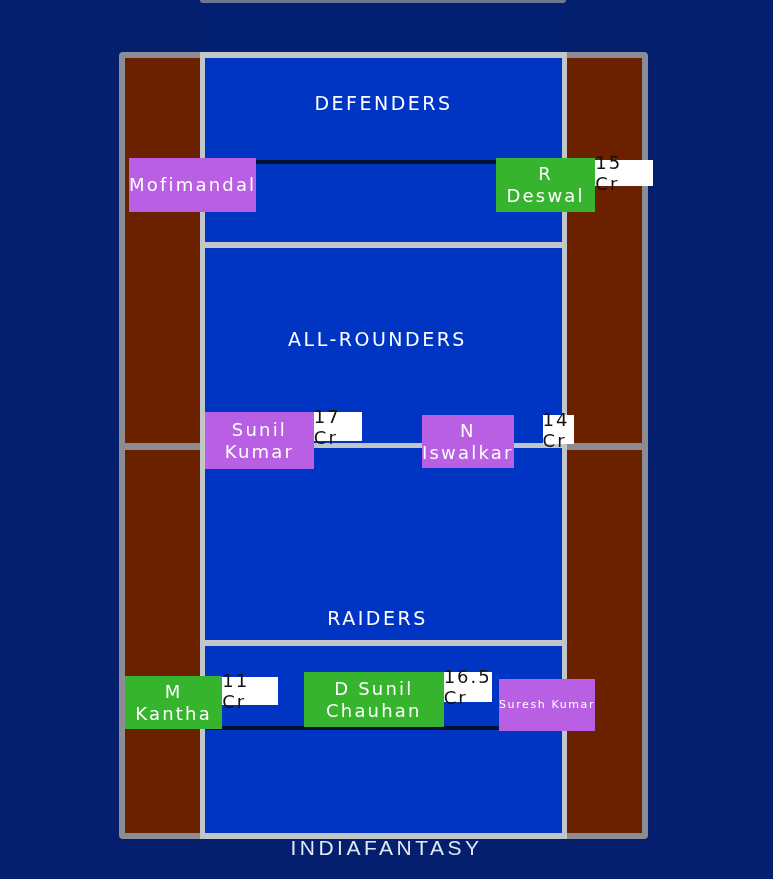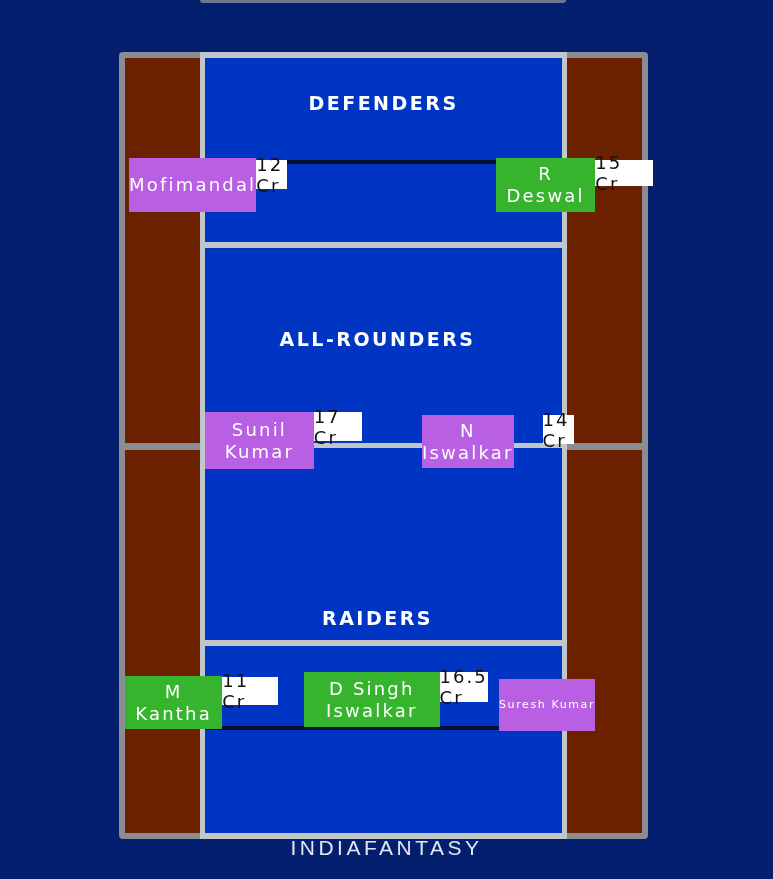--- a/index.html
+++ b/index.html
@@ -56,21 +56,21 @@
     height: 4px;
     background: #01102f;
   }
   .section-label {
     position: absolute;
     color: #ffffff;
     font-family: "DejaVu Sans", sans-serif;
     font-size: 19px;
     letter-spacing: 2.5px;
     text-align: center;
-    font-weight: bold;
+    font-weight: normal;
   }
   .player-card {
     position: absolute;
     display: flex;
     flex-direction: row;
   }
   .player-name {
     display: flex;
     align-items: center;
     justify-content: center;
@@ -127,41 +127,40 @@
 <div class="dark-line" style="left:205px; top:726px; width:357px;"></div>
 
 <div class="side-line" style="left:205px; top:443px; width:357px; background:#c1c6c8; height:5px;"></div>
 
 <div class="section-label" style="left:205px; top:92px; width:357px;">DEFENDERS</div>
 <div class="section-label" style="left:199px; top:328px; width:357px;">ALL-ROUNDERS</div>
 <div class="section-label" style="left:199px; top:607px; width:357px;">RAIDERS</div>
 
 <div class="player-card" style="left:129px; top:158px; width:158px;">
   <div class="player-name purple" style="height:54px;">Mofimandal</div>
-  <div class="player-price" style="height:29px; margin-top:2px;">12 Cr</div>
 </div>
 <div class="player-card" style="left:496px; top:158px; width:157px;">
   <div class="player-name green" style="height:54px;">R Deswal</div>
   <div class="player-price" style="height:26px; margin-top:2px;">15 Cr</div>
 </div>
 
 <div class="player-card" style="left:205px; top:412px; width:157px;">
   <div class="player-name purple" style="height:57px; padding-top:0; box-sizing:border-box;">Sunil Kumar</div>
   <div class="player-price" style="height:29px;">17 Cr</div>
 </div>
 <div class="player-card" style="left:422px; top:415px; width:152px;gap:29px;">
   <div class="player-name purple" style="height:53px;">N Iswalkar</div>
   <div class="player-price" style="height:29px;">14 Cr</div>
 </div>
 
 <div class="player-card" style="left:125px; top:676px; width:153px;">
   <div class="player-name green" style="height:53px;">M Kantha</div>
   <div class="player-price" style="height:28px; margin-top:1px;">11 Cr</div>
 </div>
 <div class="player-card" style="left:304px; top:672px; width:167px;">
-  <div class="player-name green" style="height:55px; padding:0 22px; box-sizing:border-box;">D Singh Iswalkar</div>
+  <div class="player-name green" style="height:55px; padding:0 22px; box-sizing:border-box;">D Sunil Chauhan</div>
   <div class="player-price" style="height:30px;">16.5 Cr</div>
 </div>
 <div class="player-card" style="left:499px; top:679px; width:152px;">
   <div class="player-name purple" style="height:52px; font-size:11px; letter-spacing:1.6px;">Suresh Kumar</div>
 </div>
 
 <div class="footer-brand">INDIAFANTASY</div>
 
 </body></html>

